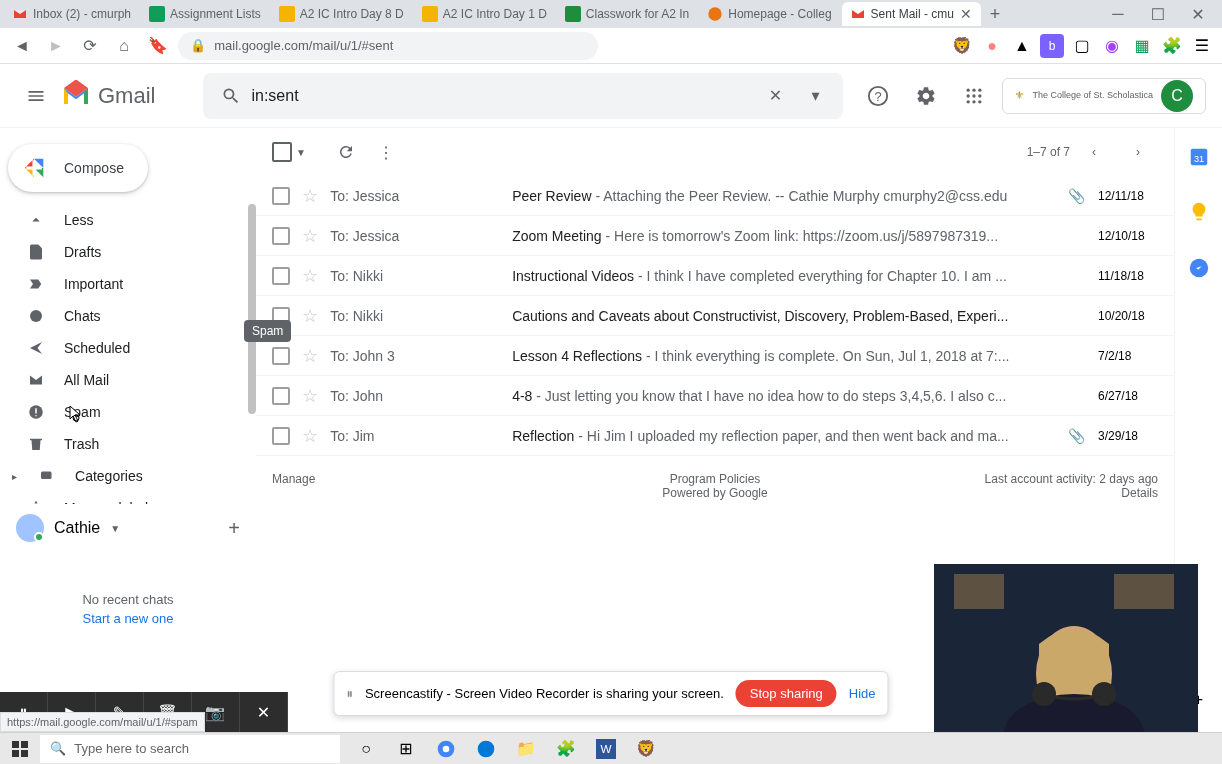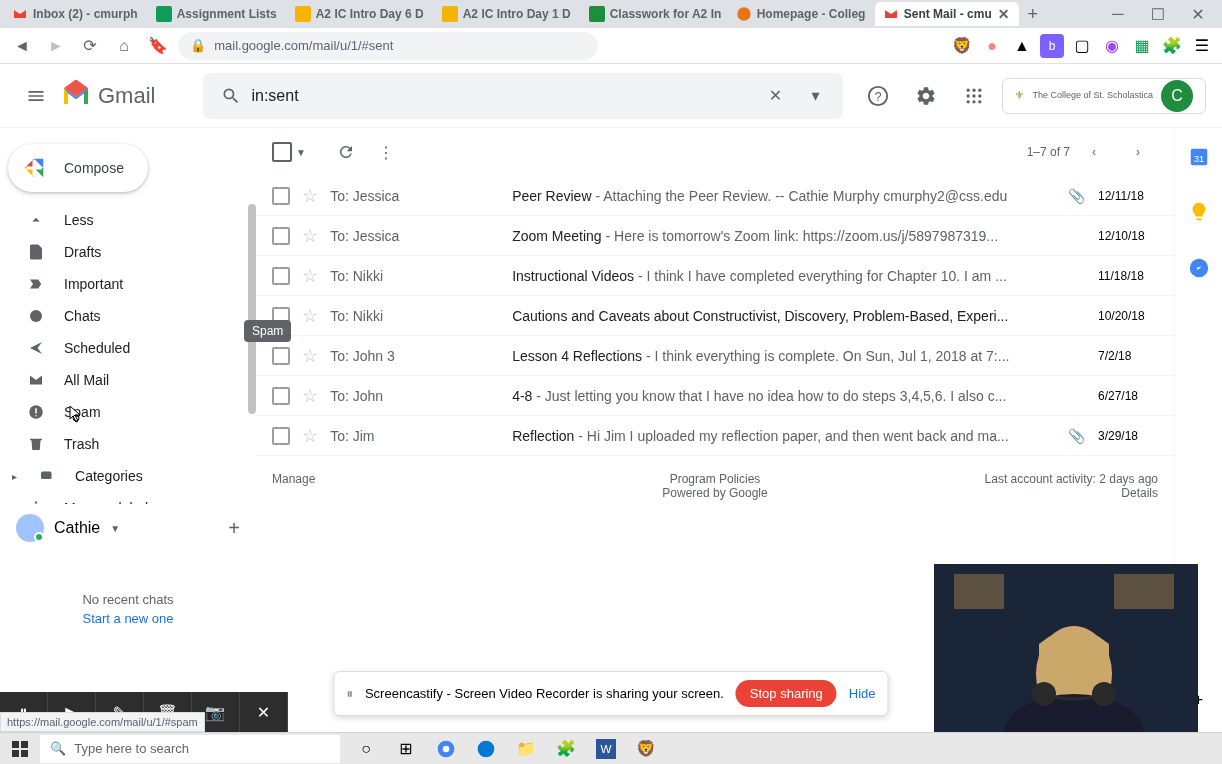--- a/index.html
+++ b/index.html
@@ -1,20 +1,20 @@
 <!DOCTYPE html>
 <html><head>
 <meta charset="utf-8">
 <style>
 * { margin: 0; padding: 0; box-sizing: border-box; font-family: 'Segoe UI', Arial, sans-serif; }
 body { width: 1222px; height: 764px; overflow: hidden; background: #fff; position: relative; }
 
 
 .tab-strip { height: 28px; background: #dee1e6; display: flex; align-items: center; padding: 0 4px; }
-.tab { height: 24px; display: flex; align-items: center; padding: 0 8px; margin-right: 2px; font-size: 12px; color: #5f6368; border-radius: 6px 6px 0 0; max-width: 145px; overflow: hidden; white-space: nowrap; gap: 5px; font-weight: bold; }
+.tab { height: 24px; display: flex; align-items: center; padding: 0 8px; margin-right: 2px; font-size: 12px; color: #5f6368; border-radius: 6px 6px 0 0; max-width: 145px; overflow: hidden; white-space: nowrap; gap: 5px; }
 .tab.active { background: #fff; color: #3c4043; }
 .tab-favicon { width: 16px; height: 16px; border-radius: 2px; flex-shrink: 0; }
 .tab-close { width: 14px; height: 14px; display: flex; align-items: center; justify-content: center; font-size: 14px; color: #5f6368; }
 .new-tab { width: 24px; height: 24px; display:flex; align-items:center; justify-content:center; color:#5f6368; font-size:18px; }
 .win-controls { margin-left: auto; display: flex; }
 .win-btn { width: 40px; height: 28px; display: flex; align-items: center; justify-content: center; color: #5f6368; }
 
 .nav-bar { height: 36px; background: #fff; border-bottom: 1px solid #e0e0e0; display: flex; align-items: center; padding: 0 8px; gap: 6px; }
 .nav-icon { width: 28px; height: 28px; display: flex; align-items: center; justify-content: center; color: #5f6368; font-size: 16px; border-radius: 50%; }
 .addr-bar { flex: 1; height: 28px; background: #f1f3f4; border-radius: 14px; display: flex; align-items: center; padding: 0 12px; font-size: 13px; color: #5f6368; gap: 8px; max-width: 420px; }
@@ -116,21 +116,21 @@
       <div class="tab">
         <span class="tab-favicon"><svg width="16" height="16" viewBox="0 0 24 24">
             <rect width="24" height="24" fill="#0f9d58" rx="3"></rect>
           </svg></span>
         <span>Assignment Lists</span>
       </div>
       <div class="tab">
         <span class="tab-favicon"><svg width="16" height="16" viewBox="0 0 24 24">
             <rect width="24" height="24" fill="#f4b400" rx="3"></rect>
           </svg></span>
-        <span>A2 IC Intro Day 6 D</span>
+        <span>A2 IC Intro Day 8 D</span>
       </div>
       <div class="tab">
         <span class="tab-favicon"><svg width="16" height="16" viewBox="0 0 24 24">
             <rect width="24" height="24" fill="#f4b400" rx="3"></rect>
           </svg></span>
         <span>A2 IC Intro Day 1 D</span>
       </div>
       <div class="tab">
         <span class="tab-favicon"><svg width="16" height="16" viewBox="0 0 24 24">
             <rect width="24" height="24" fill="#1e8e3e" rx="3"></rect>

